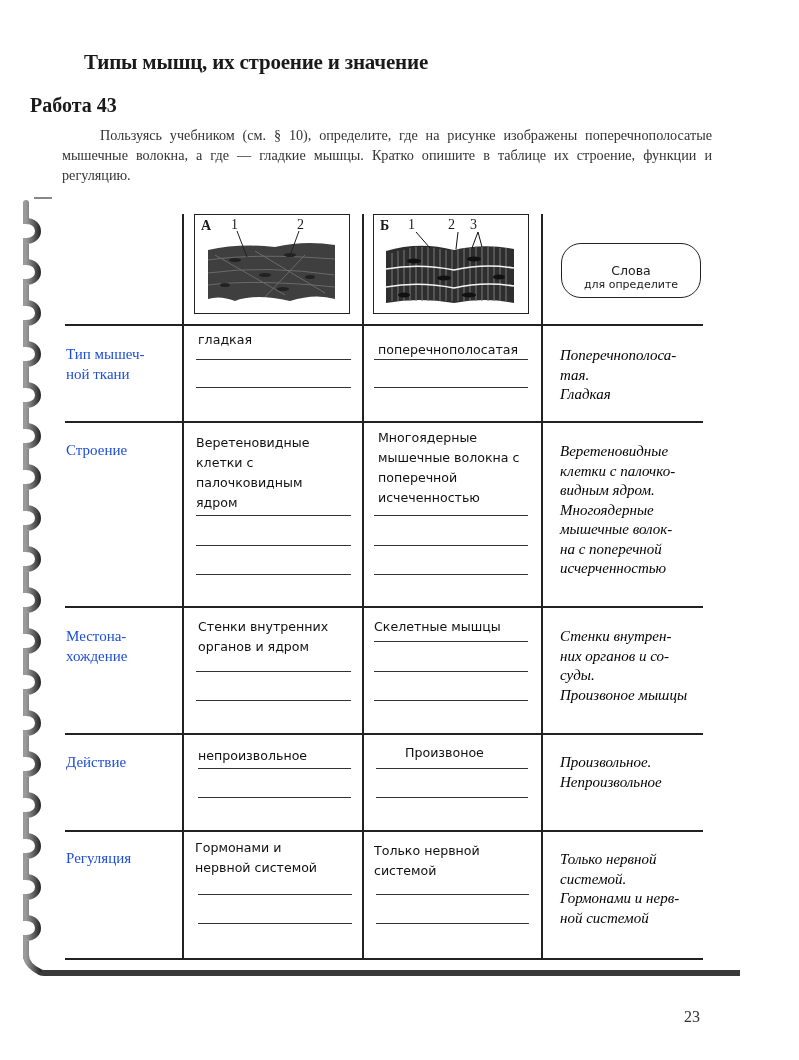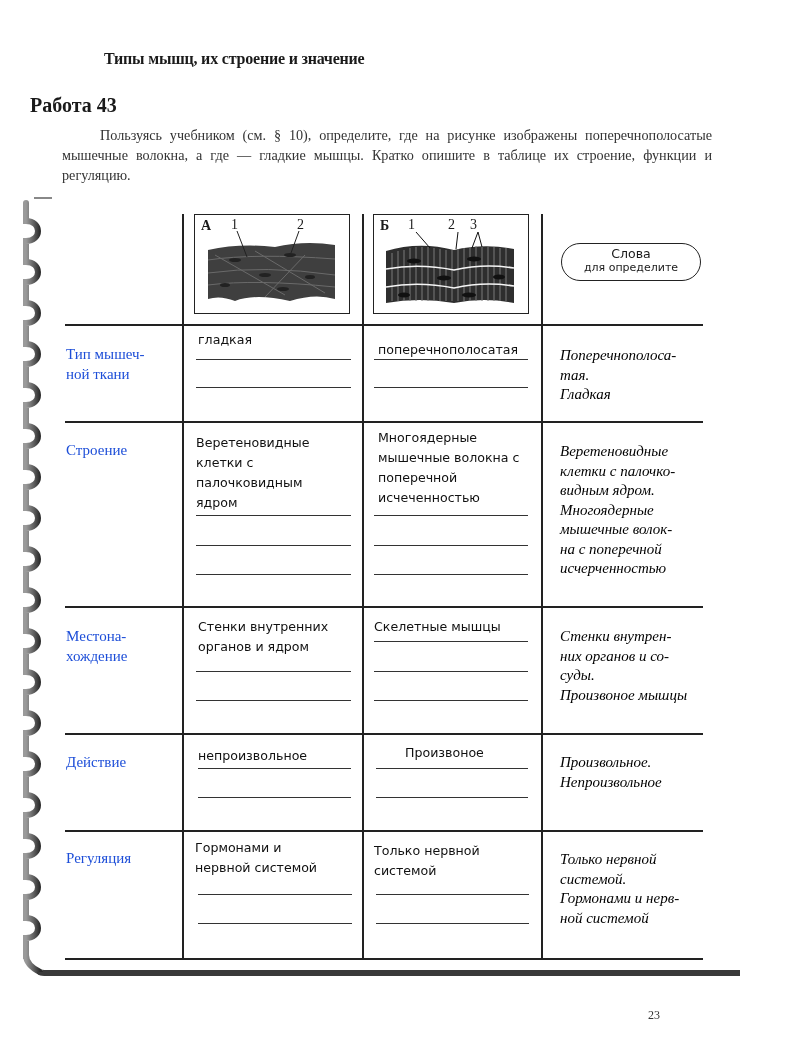--- a/index.html
+++ b/index.html
@@ -1,48 +1,48 @@
 <!DOCTYPE html>
 <html><head>
   <meta charset="utf-8">
   <style>
     html, body { margin: 0; padding: 0; background: #ffffff; }
     body { width: 799px; height: 1060px; position: relative; overflow: hidden; color: #1a1a1a; }
     .abs { position: absolute; }
     .serif { font-family: "Liberation Serif", "DejaVu Serif", serif; }
     .sans { font-family: "DejaVu Sans", "Liberation Sans", sans-serif; }
 
-    #title { left: 104px; top: 50px; font-size: 16px; font-weight: bold; letter-spacing: -0.2px; white-space: nowrap; }
+    #title { left: 84px; top: 50px; font-size: 21px; font-weight: bold; letter-spacing: -0.2px; white-space: nowrap; }
     #work-title { left: 30px; top: 94px; font-size: 20px; font-weight: bold; white-space: nowrap; }
     #intro { left: 62px; top: 125px; width: 650px; font-size: 14.2px; line-height: 20px; color: #333; }
     #intro p { margin: 0; text-indent: 38px; text-align: justify; }
 
     
     #binding { left: 0; top: 195px; }
 
     
     .hline { height: 2px; background: #222; }
     .vline { width: 1.5px; background: #222; }
     .wline { height: 1px; background: #333; }
 
     
     .pic-frame { border: 1px solid #222; background: #fff; }
     .pic-label { font-family: "Liberation Serif", serif; font-size: 14px; position: absolute; }
     .pic-label.bold { font-weight: bold; }
 
     
-    #words-badge { left: 561px; top: 243px; width: 140px; height: 38px; border: 1.5px solid #222; border-radius: 20px;
-      text-align: center; font-size: 11px; line-height: 14px; padding-top: 3px; box-sizing: border-box; }
+    #words-badge { left: 561px; top: 243px; width: 140px; height: 55px; border: 1.5px solid #222; border-radius: 20px;
+      text-align: center; font-size: 11px; line-height: 14px; padding-top: 20px; box-sizing: border-box; }
     #words-badge .l1 { font-size: 12.5px; }
 
     .row-label { left: 66px; font-size: 15px; line-height: 20px; color: #1d4ed8; font-family: "Liberation Serif", serif; }
     .answer { font-family: "DejaVu Sans", sans-serif; font-size: 12.6px; line-height: 20px; color: #111; white-space: pre-line; }
     .words { left: 560px; width: 170px; font-family: "Liberation Serif", serif; font-style: italic; font-size: 15px; line-height: 19.5px; color: #000000; }
 
-    #page-num { left: 648px; top: 1008px; font-size: 12px; font-family: "Liberation Serif", serif; color: #333; }
+    #page-num { left: 684px; top: 1008px; font-size: 16px; font-family: "Liberation Serif", serif; color: #333; }
   </style>
 </head>
 <body>
 
 <div id="title" class="abs serif">Типы мышц, их строение и значение</div>
 <div id="work-title" class="abs serif">Работа 43</div>
 <div id="intro" class="abs serif">
   <p>Пользуясь учебником (см. § 10), определите, где на рисунке изображены поперечнополосатые мышечные волокна, а где — гладкие мышцы. Кратко опишите в таблице их строение, функции и регуляцию.</p>
 </div>
 

